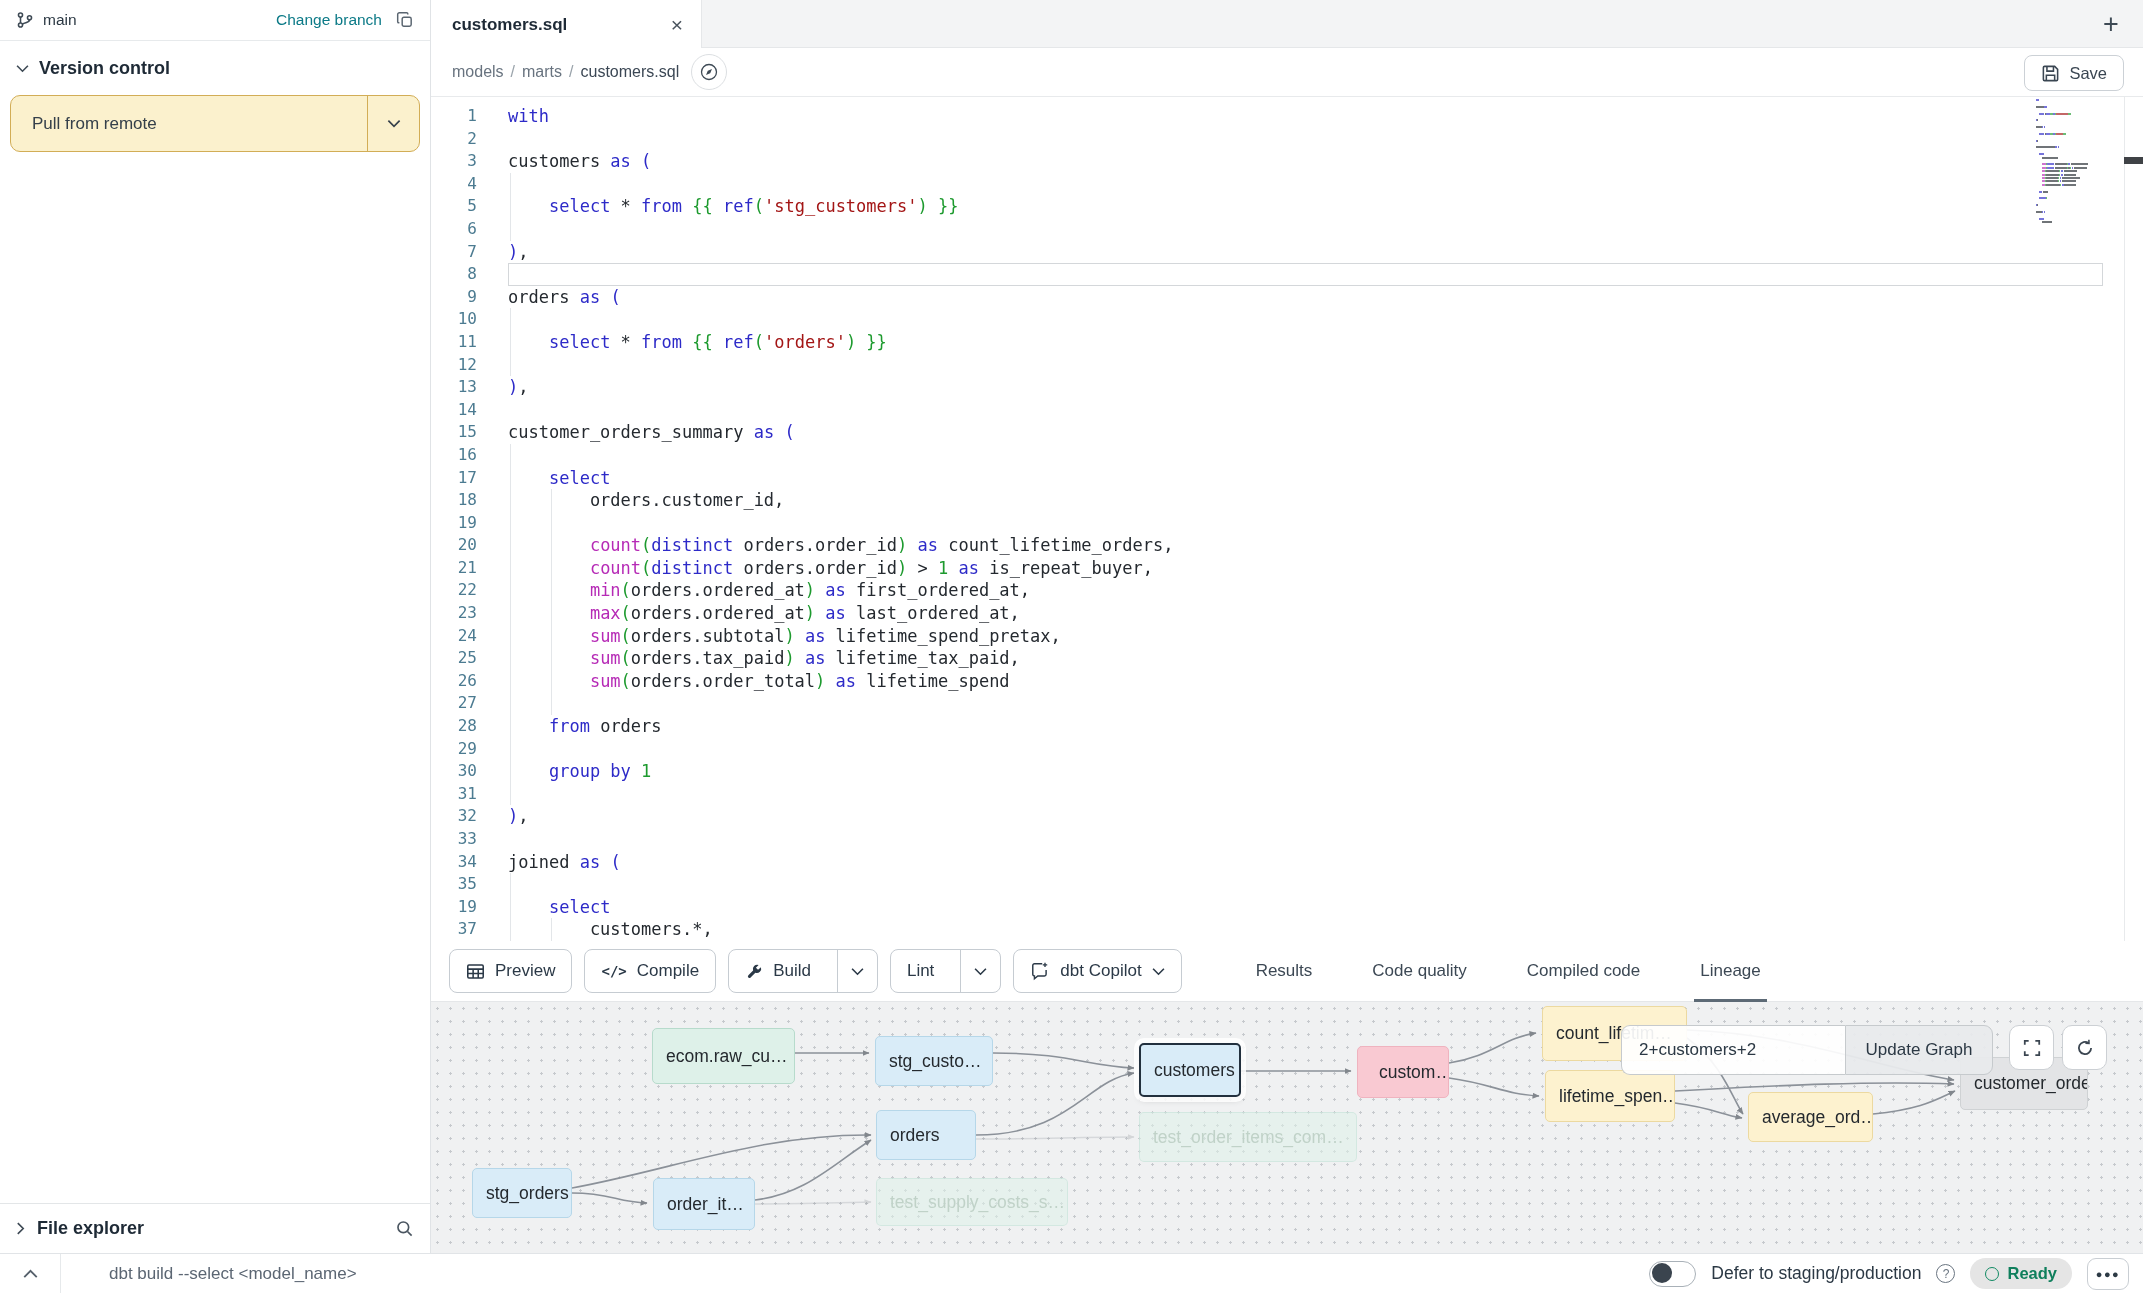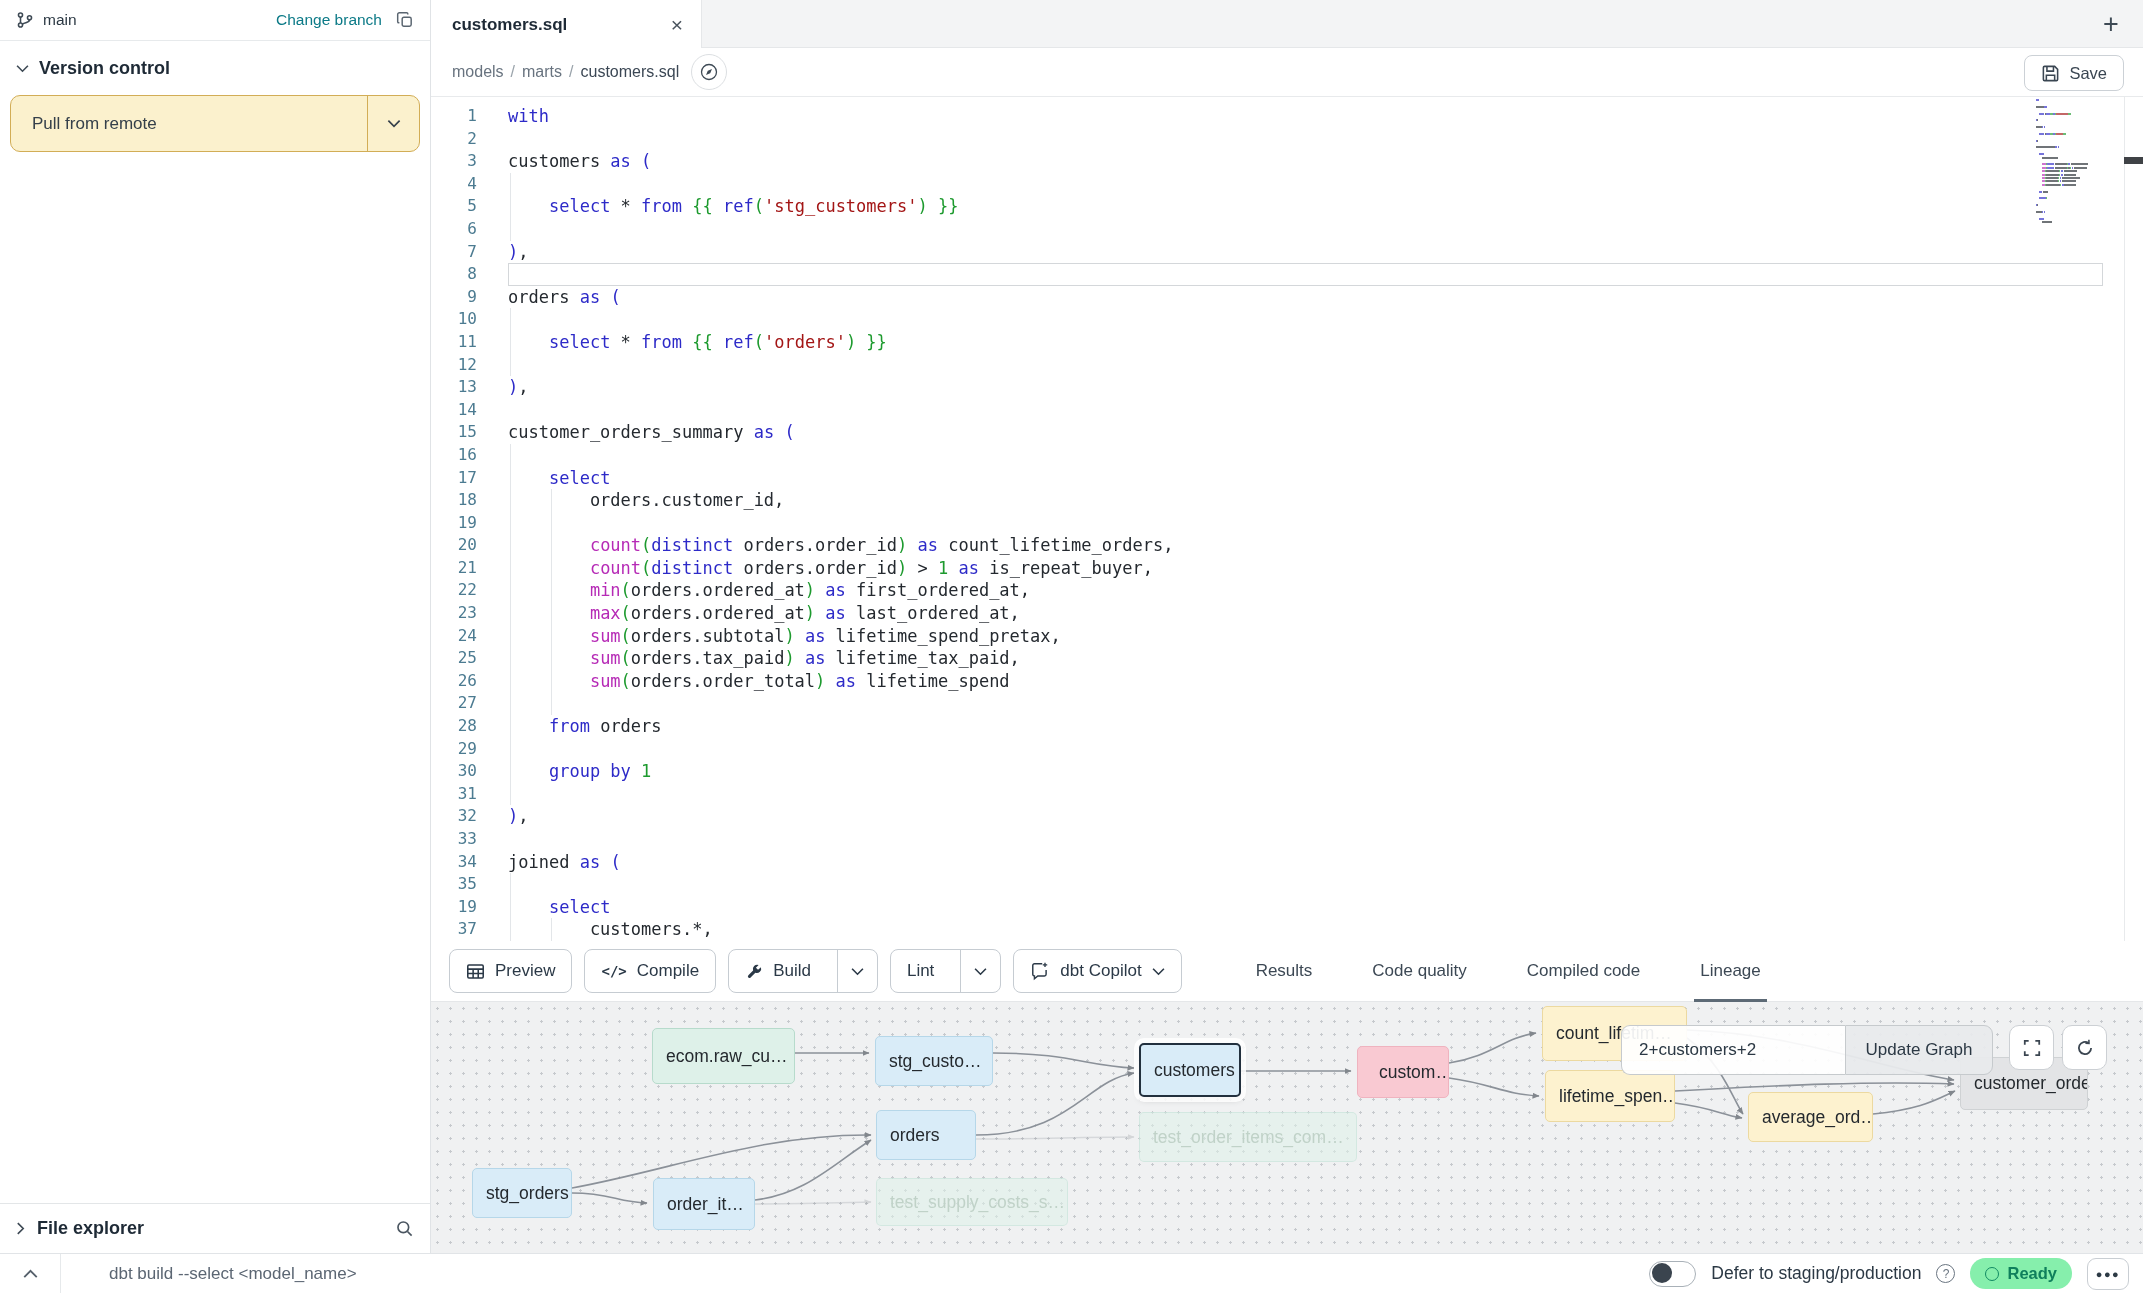--- a/index.html
+++ b/index.html
@@ -86,21 +86,21 @@
   
   #statusbar { position:absolute; left:0; bottom:0; right:0; height:40px; background:#fff; border-top:1px solid #e1e4e7; display:flex; align-items:center; }
   #cmd-expand { width:60px; display:flex; align-items:center; justify-content:center; color:#55606b; cursor:pointer; align-self:stretch; }
   #cmd-divider { width:1px; align-self:stretch; background:#e6e9eb; }
   #cmd-input { margin-left:48px; font-size:17px; color:#5b6673; flex:1; }
   .sb-right { display:flex; align-items:center; gap:15px; margin-right:14px; }
   .toggle { width:47px; height:26px; border:1.5px solid #a9b1b8; border-radius:14px; position:relative; background:#fff; cursor:pointer; }
   .toggle .knob { position:absolute; left:2px; top:1.5px; width:20px; height:20px; border-radius:50%; background:#3a444e; }
   .defer-label { font-size:17.5px; font-weight:normal; color:#2b3844; }
   .help-icon { width:19px; height:19px; border:1.5px solid #6a7581; border-radius:50%; display:flex; align-items:center; justify-content:center; font-size:12px; color:#6a7581; }
-  .ready-pill { height:31px; padding:0 15px; border-radius:16px; background:#86efac; display:flex; align-items:center; gap:8px; }
+  .ready-pill { height:31px; padding:0 15px; border-radius:16px; background:#e5e5e5; display:flex; align-items:center; gap:8px; }
   .ready-pill .dotc { width:14px; height:14px; border:1.7px solid #118a63; border-radius:50%; }
   .ready-pill .rtxt { font-size:16.5px; font-weight:bold; color:#0f7f5c; }
   .menu-btn { width:42px; height:32px; border:1px solid #c9ced3; border-radius:9px; background:#fff; display:flex; align-items:center; justify-content:center; font-size:11px; letter-spacing:1.5px; color:#2d3a45; cursor:pointer; }
   svg { display:block; }
 </style>
 </head>
 <body>
 
 <div id="app">
 

